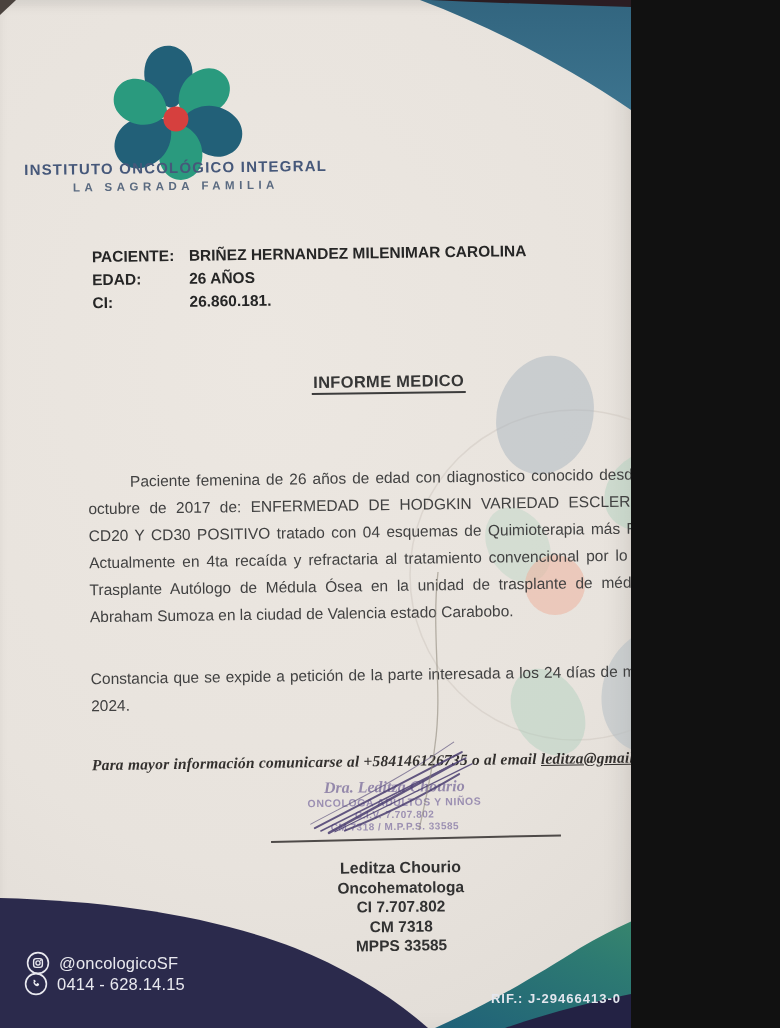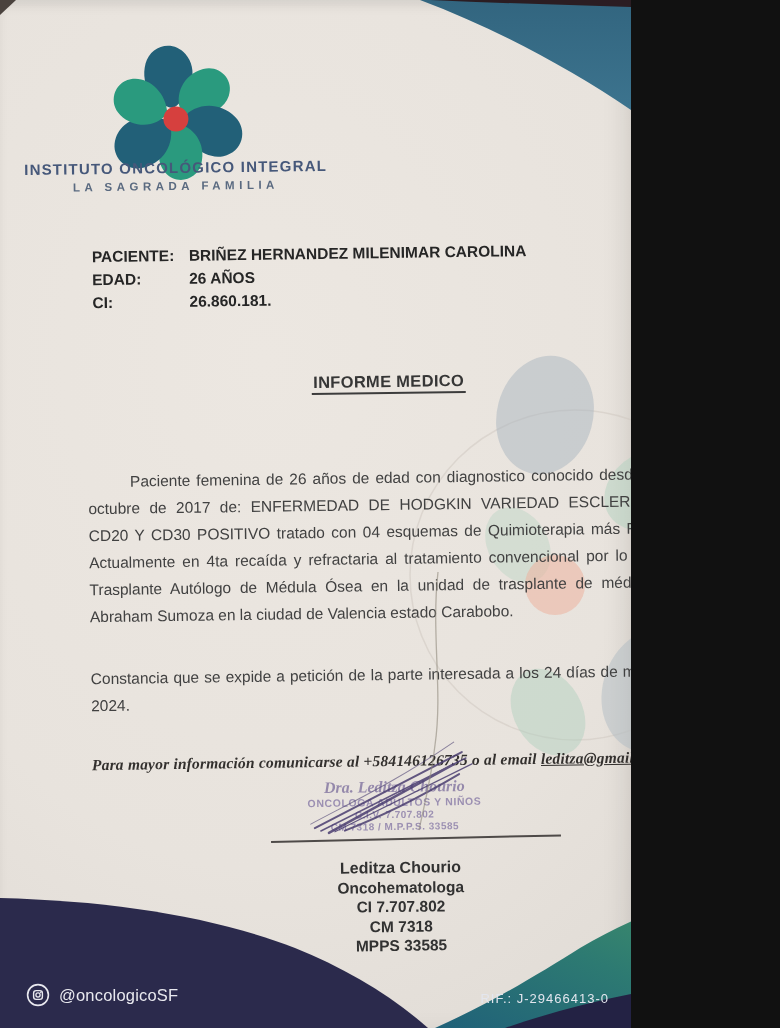--- a/index.html
+++ b/index.html
@@ -52,23 +52,23 @@
   .sig-block .nm{font-size:16px;}
   
   .v-address{left:744px;top:234px;height:610px;writing-mode:vertical-rl;
     transform:rotate(180deg);font-size:12.5px;letter-spacing:.3px;color:#70708a;}
   
   .pen{top:0;left:0;z-index:6;pointer-events:none;}
   
   .footer-svg{left:0;bottom:0;z-index:7;}
   .f-row{z-index:8;display:flex;align-items:center;gap:9px;color:#e9e9ef;
     font-size:16.5px;letter-spacing:.2px;}
-  .f-ig{left:26px;top:983px;}
+  .f-ig{left:26px;top:951px;}
   .f-ph{left:24px;top:972px;}
-  .rif{z-index:8;right:22px;top:991px;font-size:13px;font-weight:normal;
+  .rif{z-index:8;right:10px;top:991px;font-size:13px;font-weight:bold;
     letter-spacing:1px;color:#e3e6ee;}
 </style>
 </head>
 <body>
 
 <div class="paper">
 
   <svg class="abs watermark" width="780" height="1028" viewBox="0 0 780 1028">
     <circle cx="575" cy="575" r="165" fill="none" stroke="#cfc9c1" stroke-width="1.5" opacity="0.55"></circle>
     <ellipse cx="545" cy="415" rx="48" ry="60" transform="rotate(15 545 415)" fill="#a9b6bf" opacity="0.5"></ellipse>
@@ -179,16 +179,23 @@
   <div class="abs f-row f-ig">
     <svg width="24" height="24" viewBox="0 0 24 24">
       <circle cx="12" cy="12" r="10.4" fill="none" stroke="#e9e9ef" stroke-width="1.6"></circle>
       <rect x="7.6" y="7.6" width="8.8" height="8.8" rx="2.6" fill="none" stroke="#e9e9ef" stroke-width="1.4"></rect>
       <circle cx="12" cy="12" r="2.1" fill="none" stroke="#e9e9ef" stroke-width="1.3"></circle>
       <circle cx="14.7" cy="9.3" r="0.8" fill="#e9e9ef"></circle>
     </svg>
     <span>@oncologicoSF</span>
   </div>
 
+  <div class="abs f-row f-ph">
+    <svg width="24" height="24" viewBox="0 0 24 24">
+      <circle cx="12" cy="12" r="10.4" fill="none" stroke="#e9e9ef" stroke-width="1.6"></circle>
+      <path d="M9.2,8.2 c0.8,-0.8 1.6,-0.6 2,0.1 l0.6,1.1 c-0.3,0.5 -0.7,0.8 -1.2,1 c0.3,0.8 1,1.5 1.8,1.8 c0.2,-0.5 0.5,-0.9 1,-1.2 l1.1,0.6 c0.7,0.4 0.9,1.2 0.1,2 c-0.9,0.9 -2.4,0.8 -3.9,-0.7 c-1.5,-1.5 -1.6,-3 -0.7,-3.9 Z" fill="#e9e9ef"></path>
+    </svg>
+    <span>0414 - 628.14.15</span>
+  </div>
 
   <div class="abs rif">RIF.: J-29466413-0</div>
 
 </div>
 
 </body></html>

